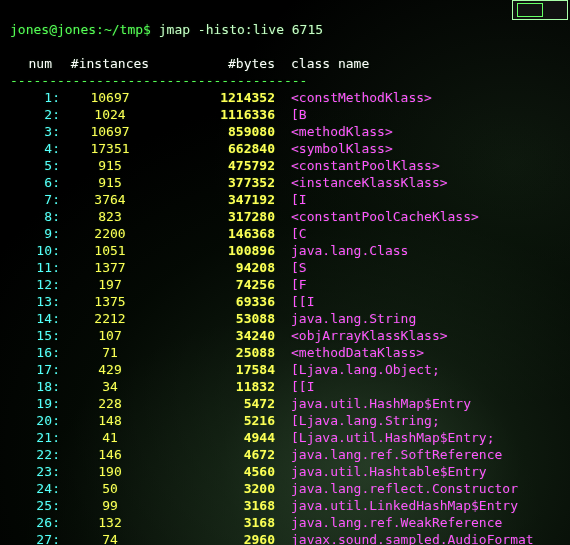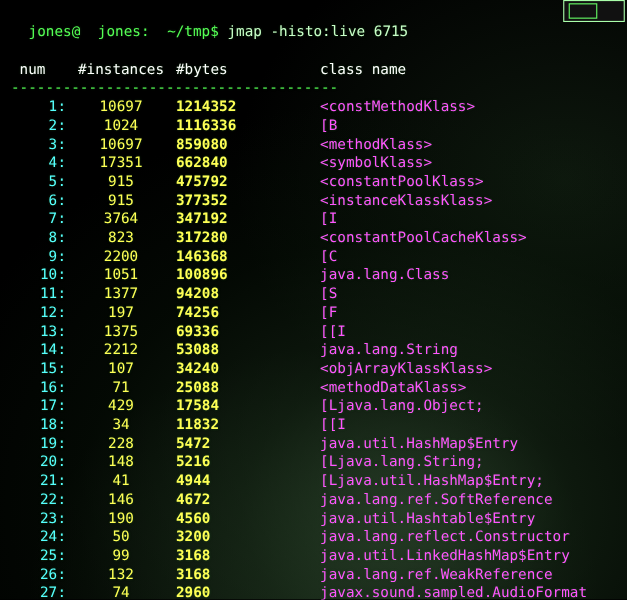--- a/index.html
+++ b/index.html
@@ -33,35 +33,35 @@
         rgba(0,0,0,0) 65%),
       #000;
   }
   .term {
     position: absolute;
     inset: 0;
     padding: 4px 4px 4px 10px;
     white-space: pre;
     text-shadow: 0 0 2px rgba(40,120,40,0.5);
   }
-  .prompt-user { color: #55ff55; margin-left: 16px; }
+  .prompt-user { color: #55ff55; }
   .prompt-sep  { color: #55ff55; }
   .prompt-sym  { color: #55ff55; }
   .cmd { color: #c8ffc8; margin-top: 20px; }
   .hdr { color: #ffffff; }
   .rule { color: #55ff55; }
   .num   { color: #55ffff; text-align: right; }
   .inst  { color: #ffff55; text-align: right; }
   .bytes { color: #ffff55; text-align: right; font-weight: bold; }
   .cls   { color: #ff55ff; }
   .row { display: block; }
-  .col-num   { display: inline-block; width: 42px; }
+  .col-num   { display: inline-block; width: 42px; text-align: right; }
   .col-colon { display: inline-block; width: 8px; }
   .col-inst  { display: inline-block; width: 100px; text-align: center; }
-  .col-bytes { display: inline-block; width: 115px; text-align: left; }
+  .col-bytes { display: inline-block; width: 115px; text-align: right; }
   .col-gap   { display: inline-block; width: 16px; }
   .col-cls   { display: inline-block; text-align: center; }
   .thumb {
     position: absolute;
     top: 0; right: 2px;
     width: 56px; height: 20px;
     background: #111;
     border: 1px solid #aaffaa;
     box-sizing: border-box;
   }

